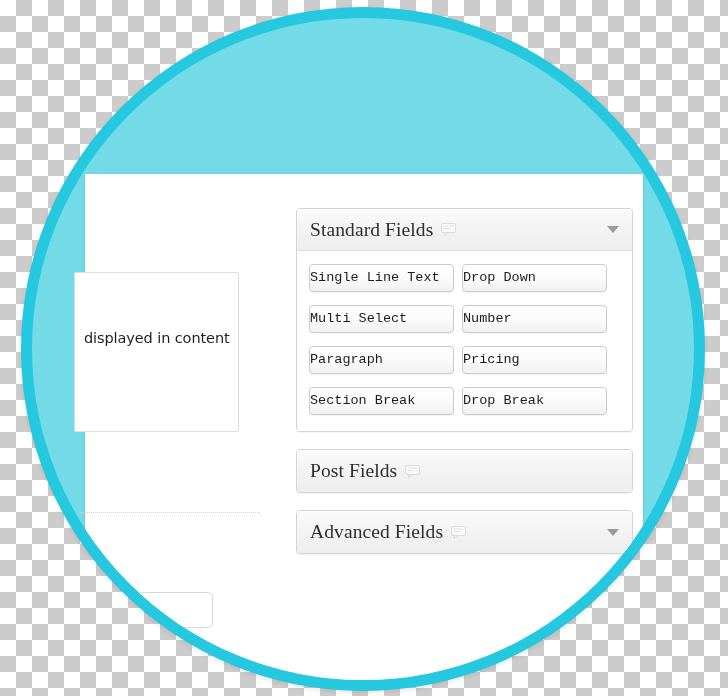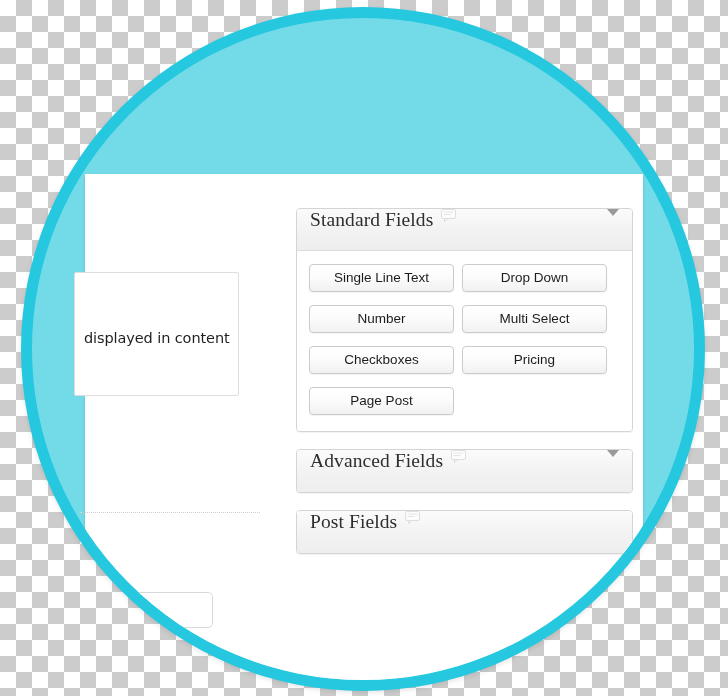--- a/index.html
+++ b/index.html
@@ -62,21 +62,21 @@
     left: 0px;
     top: 0px;
     width: 196px;
     height: 560px;
   }
   .content-box {
     position: absolute;
     left: -11px;
     top: 98px;
     width: 165px;
-    height: 124px;
+    height: 160px;
     background: #ffffff;
     border: 1px solid #dedede;
     border-radius: 2px;
     box-sizing: border-box;
   }
   .content-box-text {
     position: absolute;
     left: 9px;
     top: 55px;
     width: 150px;
@@ -120,20 +120,21 @@
     margin-bottom: 17px;
     box-shadow: 0 1px 1px rgba(0,0,0,0.05);
     overflow: hidden;
   }
   .panel-header {
     position: relative;
     height: 42px;
     background: linear-gradient(to bottom, #fbfbfb 0%, #f2f2f2 55%, #eeeeee 100%);
     border-bottom: 1px solid #dcdcdc;
     display: flex;
+    align-items: center;
     padding: 0 13px;
     box-sizing: border-box;
   }
   .panel.collapsed .panel-header {
     border-bottom: none;
   }
   .panel-title {
     font-family: "Liberation Serif", "DejaVu Serif", serif;
     font-size: 19.5px;
     color: #2e2e2e;
@@ -163,22 +164,21 @@
   }
   .btn-grid {
     display: flex;
     flex-wrap: wrap;
     gap: 13px 8px;
   }
   .field-btn {
     width: 145px;
     height: 28px;
     line-height: 26px;
-    text-align: center;
-    font-family: Liberation Sans, sans-serif;
+    font-family: Liberation Mono, monospace;
     font-size: 13.5px;
     color: #1c1c1c;
     background: linear-gradient(to bottom, #ffffff 0%, #fcfcfc 45%, #f1f1f1 100%);
     border: 1px solid #cbcbcb;
     border-radius: 4px;
     box-sizing: border-box;
     box-shadow: 0 1px 1px rgba(0,0,0,0.05);
     cursor: pointer;
     white-space: nowrap;
     overflow: hidden;
@@ -212,53 +212,54 @@
                   <rect x="2.5" y="2.5" width="10" height="1" fill="#d4d4d4"></rect>
                   <rect x="2.5" y="5" width="7" height="1" fill="#d4d4d4"></rect>
                 </svg>
               </span>
               <span class="caret"></span>
             </div>
             <div class="panel-body">
               <div class="btn-grid">
                 <div class="field-btn">Single Line Text</div>
                 <div class="field-btn">Drop Down</div>
+                <div class="field-btn">Multi Select</div>
                 <div class="field-btn">Number</div>
-                <div class="field-btn">Multi Select</div>
-                <div class="field-btn">Checkboxes</div>
+                <div class="field-btn">Paragraph</div>
                 <div class="field-btn">Pricing</div>
-                <div class="field-btn">Page Post</div>
+                <div class="field-btn">Section Break</div>
+                <div class="field-btn">Drop Break</div>
               </div>
+            </div>
+          </div>
+          <div class="panel collapsed">
+            <div class="panel-header">
+              <span class="panel-title">Post Fields</span>
+              <span class="tip-icon">
+                <svg width="15" height="13" viewBox="0 0 15 13">
+                  <rect x="0.5" y="0.5" width="14" height="9" rx="1.5" fill="#ffffff" stroke="#c9c9c9"></rect>
+                  <path d="M3.5 9.5 L3.5 12.5 L7 9.5 Z" fill="#ffffff" stroke="#c9c9c9" stroke-width="1"></path>
+                  <rect x="2.5" y="2.5" width="10" height="1" fill="#d4d4d4"></rect>
+                  <rect x="2.5" y="5" width="7" height="1" fill="#d4d4d4"></rect>
+                </svg>
+              </span>
             </div>
           </div>
           <div class="panel collapsed">
             <div class="panel-header">
               <span class="panel-title">Advanced Fields</span>
               <span class="tip-icon">
                 <svg width="15" height="13" viewBox="0 0 15 13">
                   <rect x="0.5" y="0.5" width="14" height="9" rx="1.5" fill="#ffffff" stroke="#c9c9c9"></rect>
                   <path d="M3.5 9.5 L3.5 12.5 L7 9.5 Z" fill="#ffffff" stroke="#c9c9c9" stroke-width="1"></path>
                   <rect x="2.5" y="2.5" width="10" height="1" fill="#d4d4d4"></rect>
                   <rect x="2.5" y="5" width="7" height="1" fill="#d4d4d4"></rect>
                 </svg>
               </span>
               <span class="caret"></span>
             </div>
           </div>
-          <div class="panel collapsed">
-            <div class="panel-header">
-              <span class="panel-title">Post Fields</span>
-              <span class="tip-icon">
-                <svg width="15" height="13" viewBox="0 0 15 13">
-                  <rect x="0.5" y="0.5" width="14" height="9" rx="1.5" fill="#ffffff" stroke="#c9c9c9"></rect>
-                  <path d="M3.5 9.5 L3.5 12.5 L7 9.5 Z" fill="#ffffff" stroke="#c9c9c9" stroke-width="1"></path>
-                  <rect x="2.5" y="2.5" width="10" height="1" fill="#d4d4d4"></rect>
-                  <rect x="2.5" y="5" width="7" height="1" fill="#d4d4d4"></rect>
-                </svg>
-              </span>
-            </div>
-          </div>
         </div>
 
     </div>
 
   </div>
 </div>
 
 </body></html>

